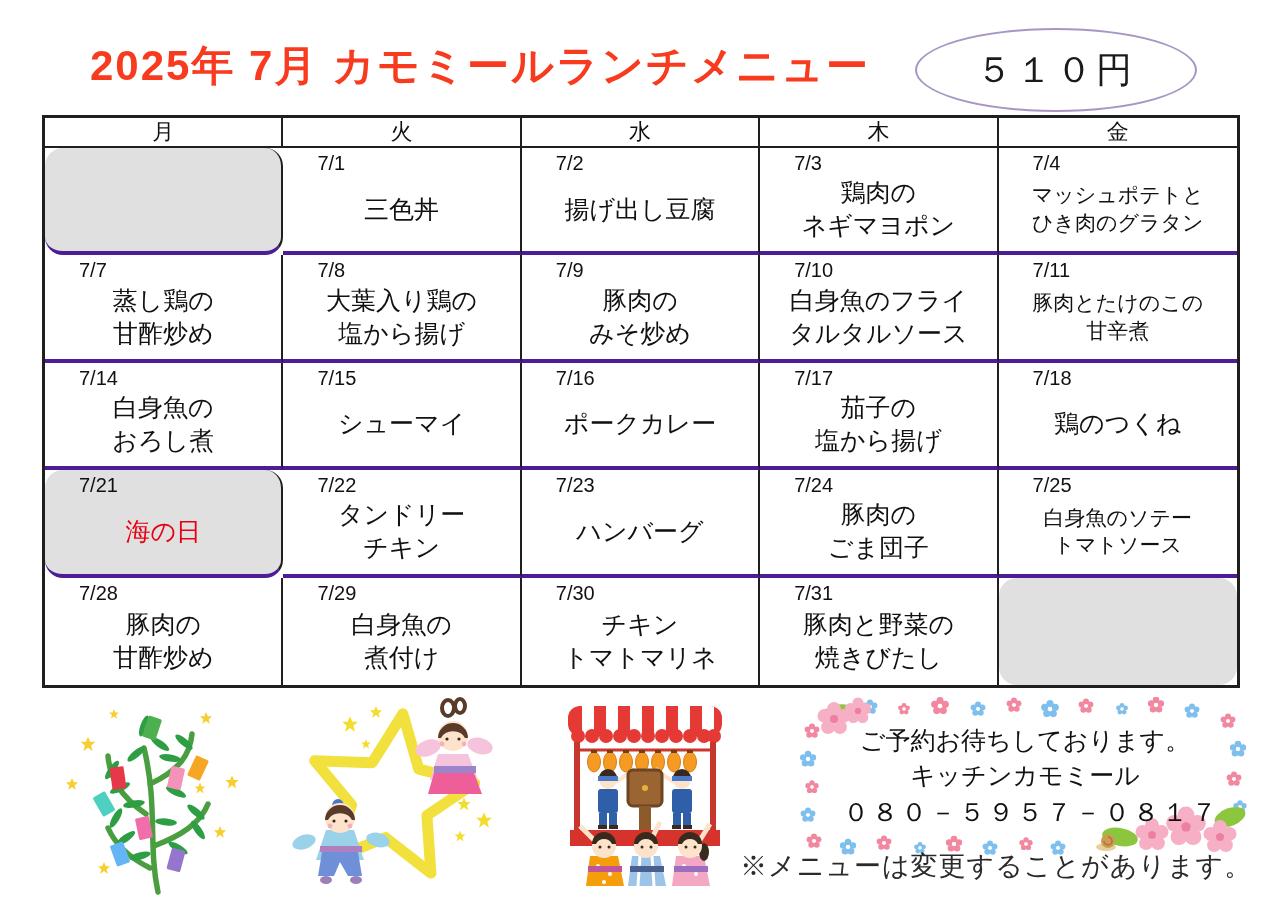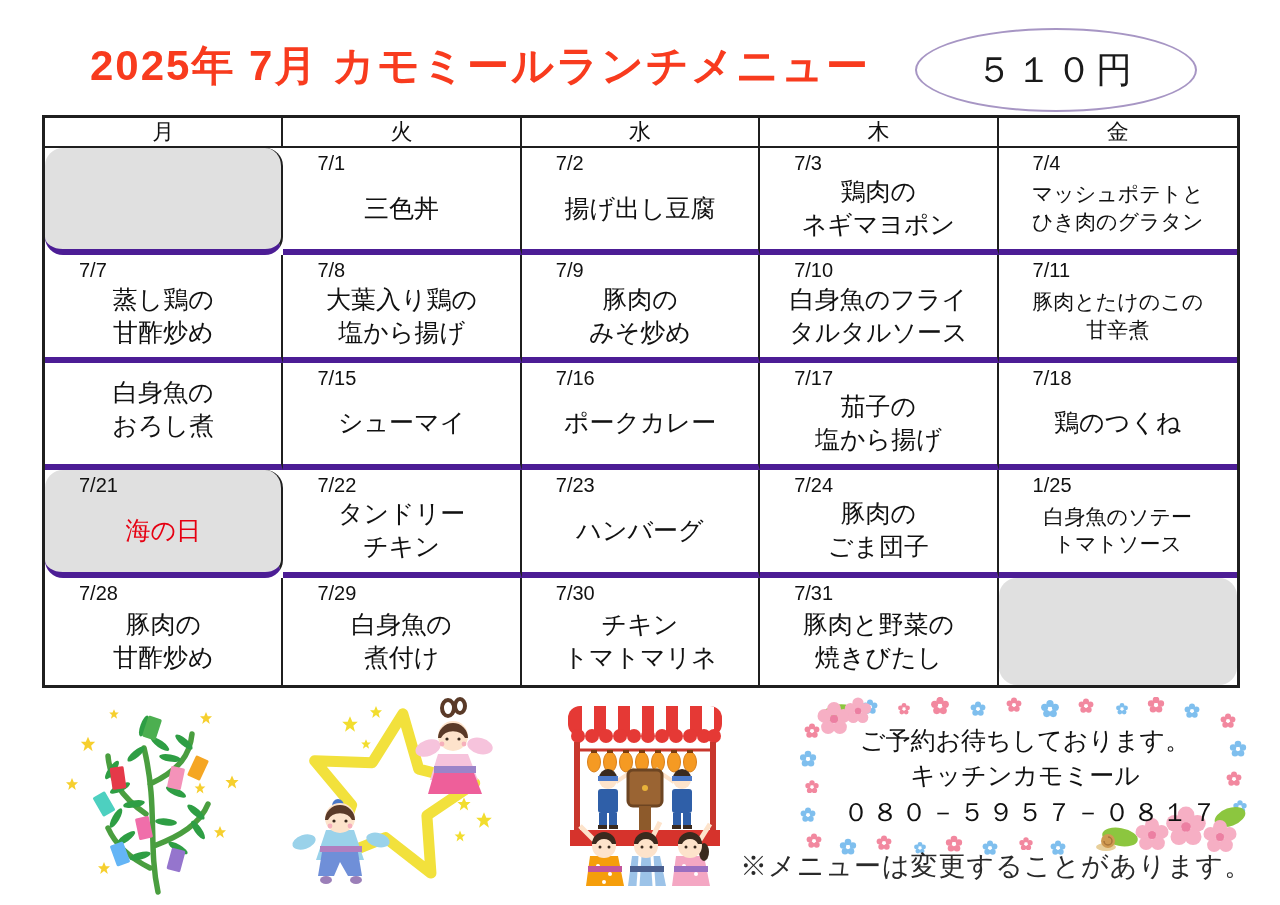--- a/index.html
+++ b/index.html
@@ -25,21 +25,21 @@
     border:3px solid #1f1f1f;box-sizing:border-box;
     display:grid;grid-template-columns:repeat(5,1fr);
     grid-template-rows:30px repeat(5,1fr);
   }
   .hcell{
     border-right:2px solid #1f1f1f;border-bottom:2px solid #1f1f1f;
     display:flex;align-items:center;justify-content:center;
     font-size:22px;color:#111;
   }
   .cell{
-    border-right:2px solid #1f1f1f;border-bottom:6px solid #4c1d95;
+    border-right:2px solid #1f1f1f;border-bottom:4px solid #4c1d95;
     display:flex;flex-direction:column;box-sizing:border-box;background:#fff;
   }
   .calendar > div:nth-child(5n){border-right:none;}
   .calendar > div:nth-last-child(-n+5){border-bottom:none;}
   .cell.gray{background:var(--closed);border-radius:18px;}
   .date{font-size:20px;color:#111;padding:4px 0 0 34px;flex:none;text-align:left;}
   .menu{
     flex:1;display:flex;flex-direction:column;align-items:center;justify-content:center;
     font-size:25px;color:#111;line-height:1.32;text-align:center;padding-bottom:8px;
   }
@@ -132,20 +132,21 @@
       </div>
     </div>
     <div class="cell">
       <div class="date">7/11</div>
       <div class="menu small">
         <div>豚肉とたけのこの</div>
         <div>甘辛煮</div>
       </div>
     </div>
     <div class="cell">
+      <div class="date">7/14</div>
       <div class="menu">
         <div>白身魚の</div>
         <div>おろし煮</div>
       </div>
     </div>
     <div class="cell">
       <div class="date">7/15</div>
       <div class="menu">
         <div>シューマイ</div>
       </div>
@@ -189,21 +190,21 @@
       </div>
     </div>
     <div class="cell">
       <div class="date">7/24</div>
       <div class="menu">
         <div>豚肉の</div>
         <div>ごま団子</div>
       </div>
     </div>
     <div class="cell">
-      <div class="date">1/25</div>
+      <div class="date">7/25</div>
       <div class="menu small">
         <div>白身魚のソテー</div>
         <div>トマトソース</div>
       </div>
     </div>
     <div class="cell">
       <div class="date">7/28</div>
       <div class="menu">
         <div>豚肉の</div>
         <div>甘酢炒め</div>

